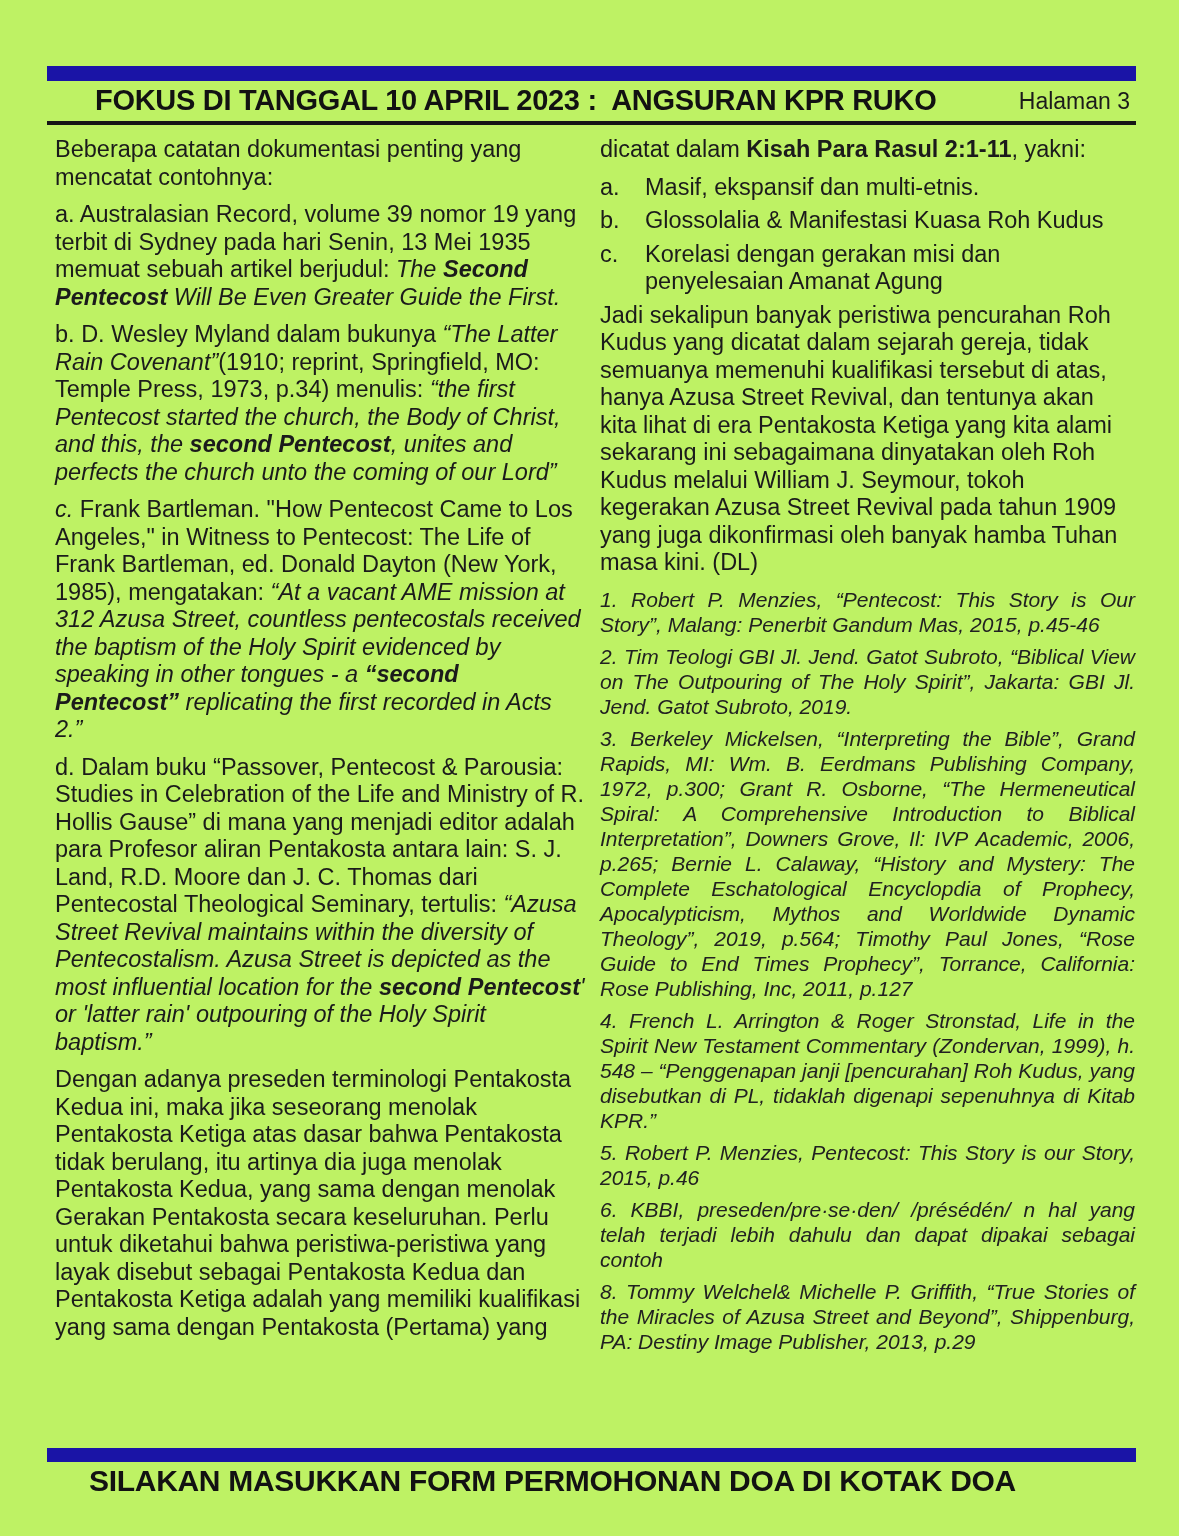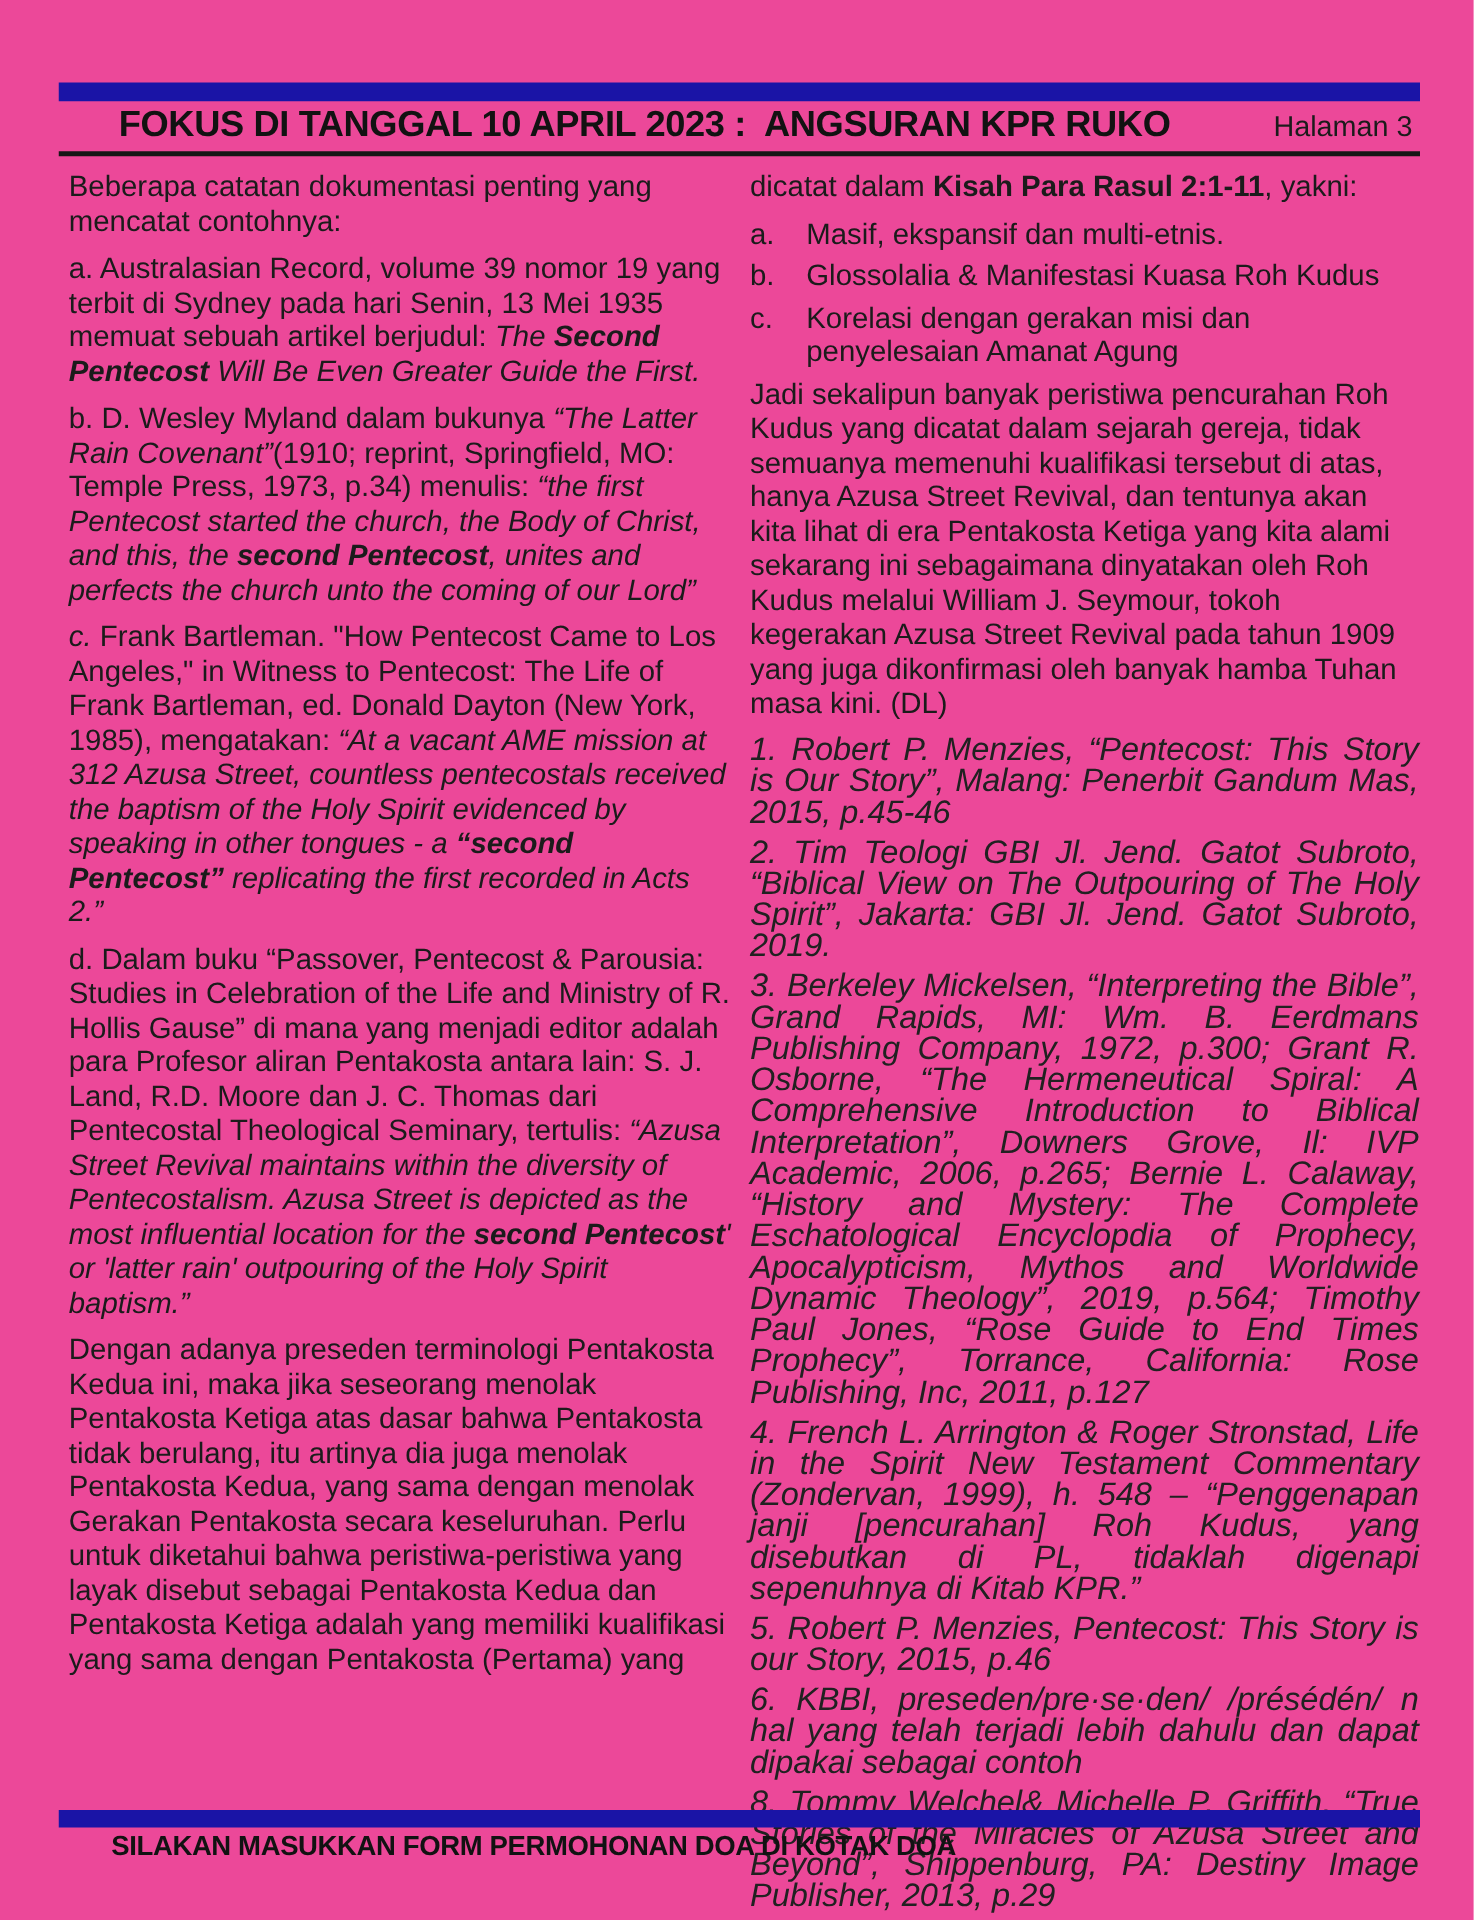--- a/index.html
+++ b/index.html
@@ -1,19 +1,19 @@
 <!DOCTYPE html>
 <html style="--accent: #1a14a6; --rule: #161616;"><head>
 <meta charset="utf-8">
 <style>
   html,body{margin:0;padding:0;background:#ffffff;}
   .page{
     position:relative;
     width:1179px;height:1536px;
-    background:#ec4899;
+    background:#bef264;
     font-family:"Liberation Sans", sans-serif;
     color:#1b1b1b;
     overflow:hidden;
   }
   .top-bar{
     position:absolute;left:47px;top:66px;width:1089px;height:15px;
     background:var(--accent,#1a14a6);
   }
   .header-row{
     position:absolute;left:47px;top:84px;width:1089px;
@@ -37,36 +37,36 @@
   }
   .col-left{width:530px;}
   .col-right{width:535px;}
   .para{margin:0 0 10px 0;}
   .body{font-size:23.5px;line-height:27.5px;}
   .list{display:flex;font-size:23.5px;line-height:27.5px;margin-bottom:6px;}
   .list .marker{flex:none;width:45px;}
   .list .list-body{flex:1;}
   .source{font-size:26px;line-height:31px;margin:4px 0 10px 0;color:#111;}
   .footnote{
-    font-size:26px;line-height:25px;font-style:italic;
+    font-size:21px;line-height:25px;font-style:italic;
     text-align:justify;margin-bottom:7px;color:#212121;
   }
   .b{font-weight:bold;}
   .i{font-style:italic;}
   .bi{font-weight:bold;font-style:italic;}
   .bottom-bar{
     position:absolute;left:47px;top:1448px;width:1089px;height:14px;
     background:var(--accent,#1a14a6);
   }
   .footer-row{
     position:absolute;left:47px;top:1464px;width:1089px;
     box-sizing:border-box;padding-left:42px;
   }
   .footer-text{
-    font-weight:bold;font-size:22px;letter-spacing:-0.3px;color:#121212;
+    font-weight:bold;font-size:30px;letter-spacing:-0.3px;color:#121212;
   }
 </style>
 </head>
 <body>
 
 <div class="page">
   <div class="top-bar"></div>
 
   <div class="header-row">
     <span class="header-title">FOKUS DI TANGGAL 10 APRIL 2023 :  ANGSURAN KPR RUKO</span>

